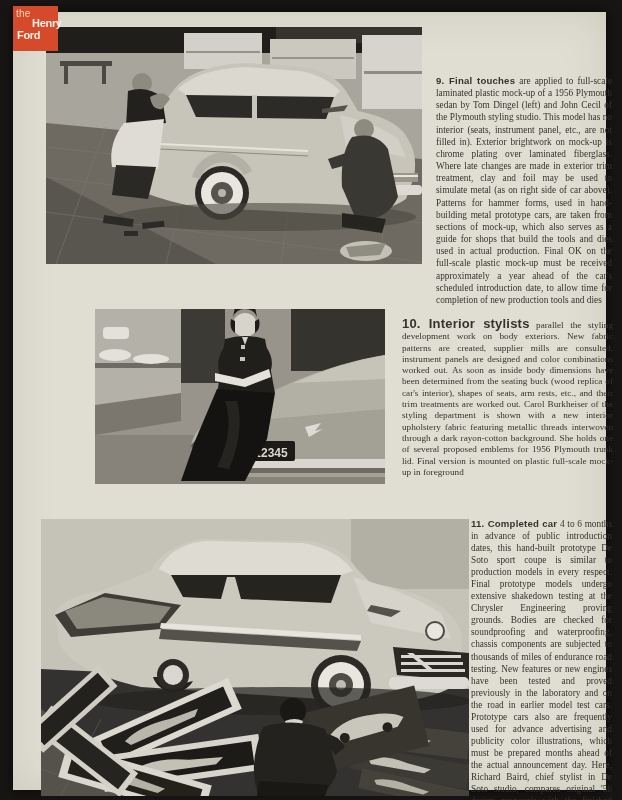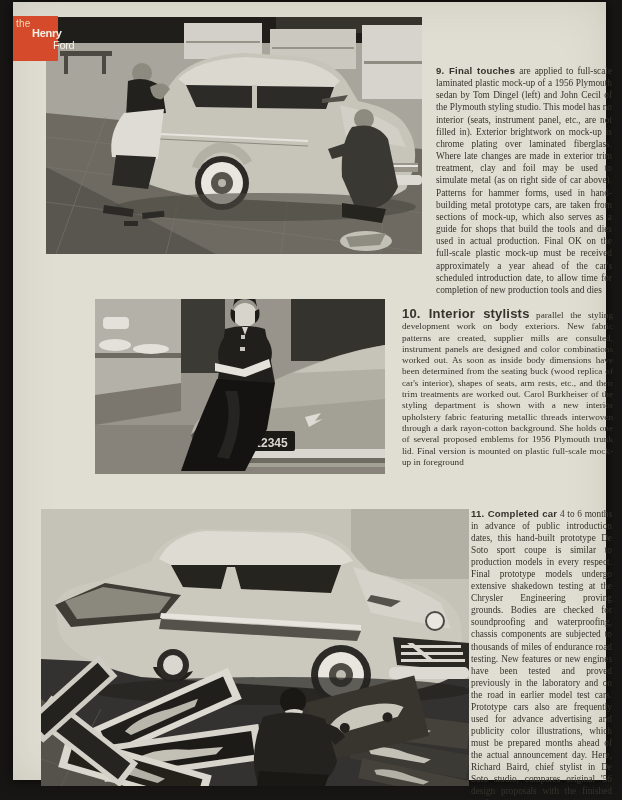--- a/index.html
+++ b/index.html
@@ -2,41 +2,41 @@
 <html lang="en"><head>
 <meta charset="utf-8">
 <style>
   html,body{margin:0;padding:0;}
   body{
     width:622px;height:800px;position:relative;overflow:hidden;
     background:#171614;
     font-family:"Liberation Serif", serif;
   }
   .paper{
-    position:absolute;left:13px;top:2px;width:593px;height:778px;
+    position:absolute;left:13px;top:12px;width:593px;height:778px;
     background:#e0ded3;
     box-shadow:0 0 12px rgba(0,0,0,.7), inset 0 0 40px rgba(120,115,95,.18);
   }
   
   .logo{
-    position:absolute;left:13px;top:16px;width:45px;height:45px;
+    position:absolute;left:13px;top:6px;width:45px;height:45px;
     background:#d64a2c;z-index:5;
     font-family:"Liberation Sans", sans-serif;
   }
   .logo .the{
     position:absolute;left:3px;top:2px;
     font-size:10px;color:#efddb4;letter-spacing:.2px;
   }
   .logo .henry{
     position:absolute;left:11px;top:11px;
     font-size:11px;font-weight:bold;color:#f4f1e6;letter-spacing:-.3px;margin-left:8px;
   }
   .logo .ford{
     position:absolute;left:4px;top:23px;
-    font-size:11px;font-weight:normal;color:#f4f1e6;letter-spacing:-.3px;margin-left:36px;
+    font-size:11px;font-weight:bold;color:#f4f1e6;letter-spacing:-.3px;
   }
   
   .photo{position:absolute;overflow:hidden;background:#8f8c84;}
   .photo svg{display:block;}
   #photo-final-touches{left:33px;top:15px;width:376px;height:237px;}
   #photo-interior-stylist{left:82px;top:297px;width:290px;height:175px;}
   #photo-completed-car{left:28px;top:507px;width:428px;height:277px;}
   
   .caption{
     position:absolute;color:#35332c;text-align:justify;

